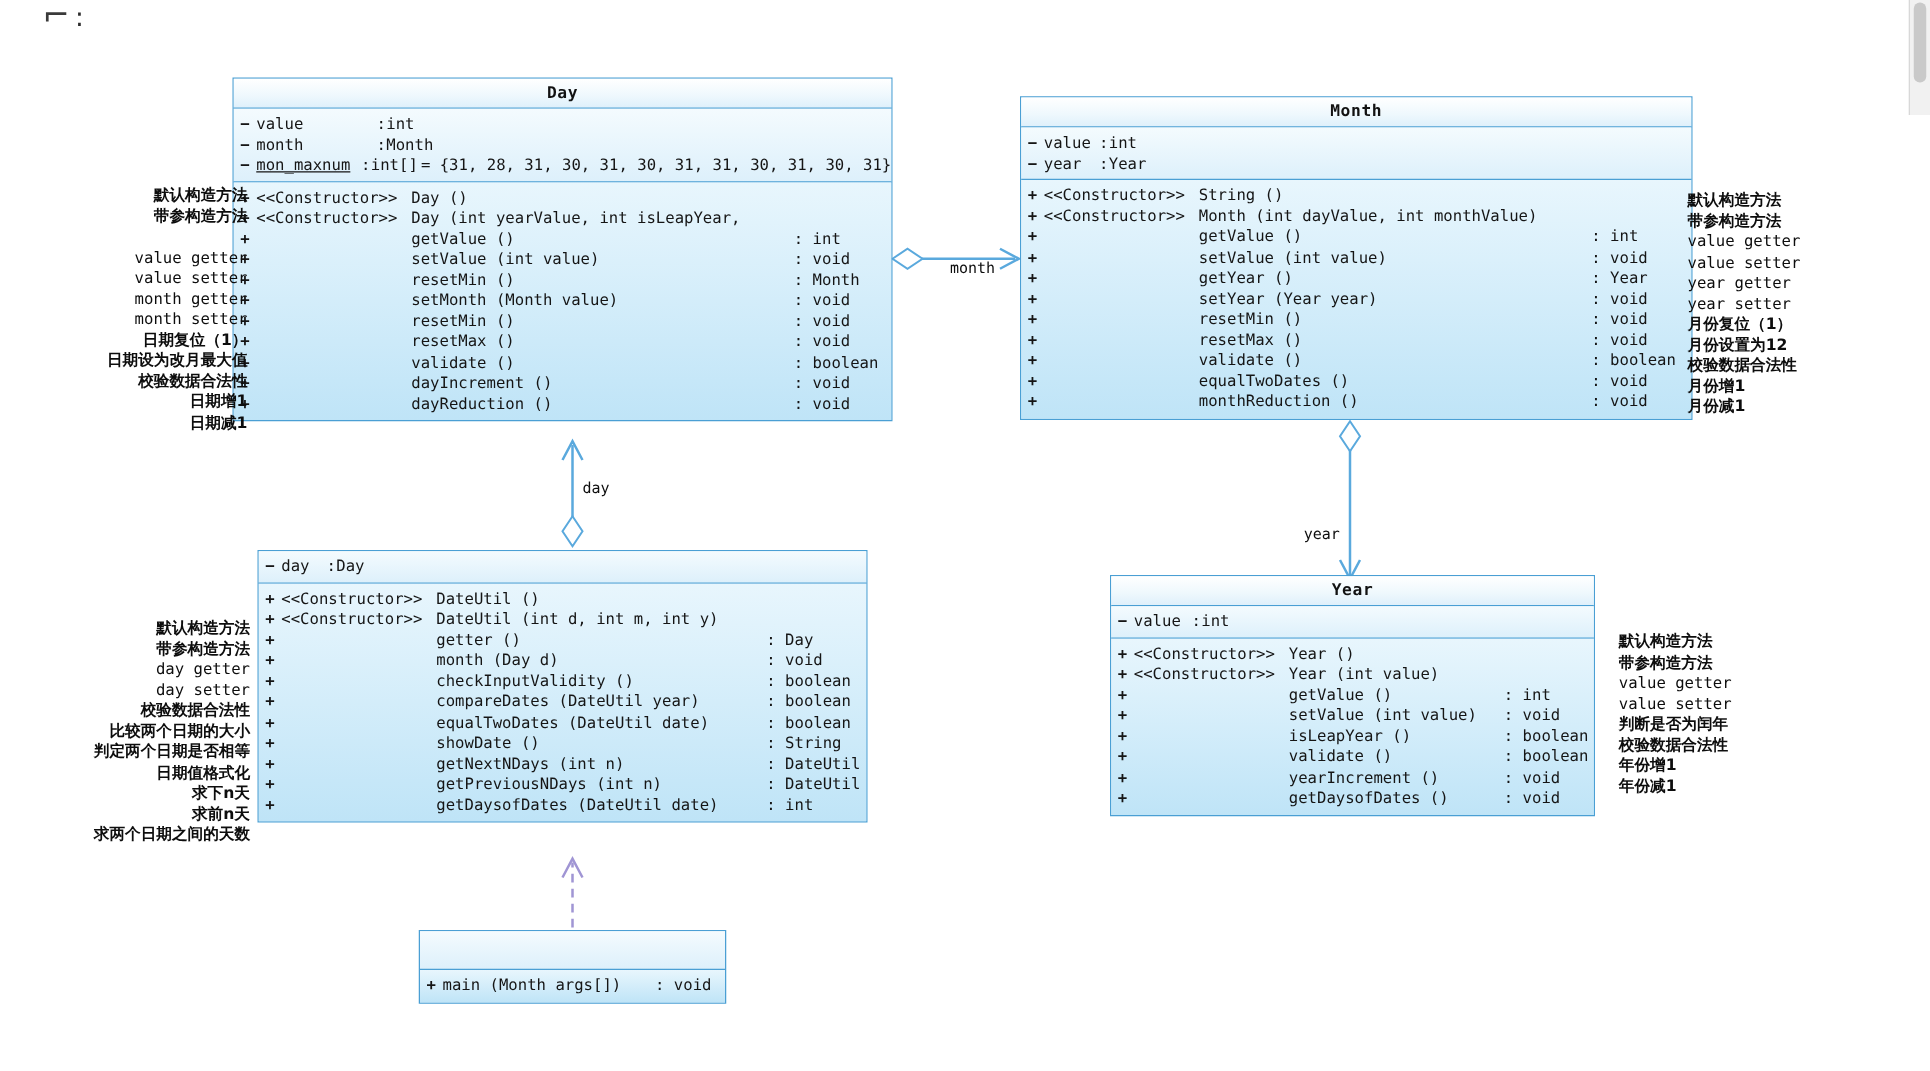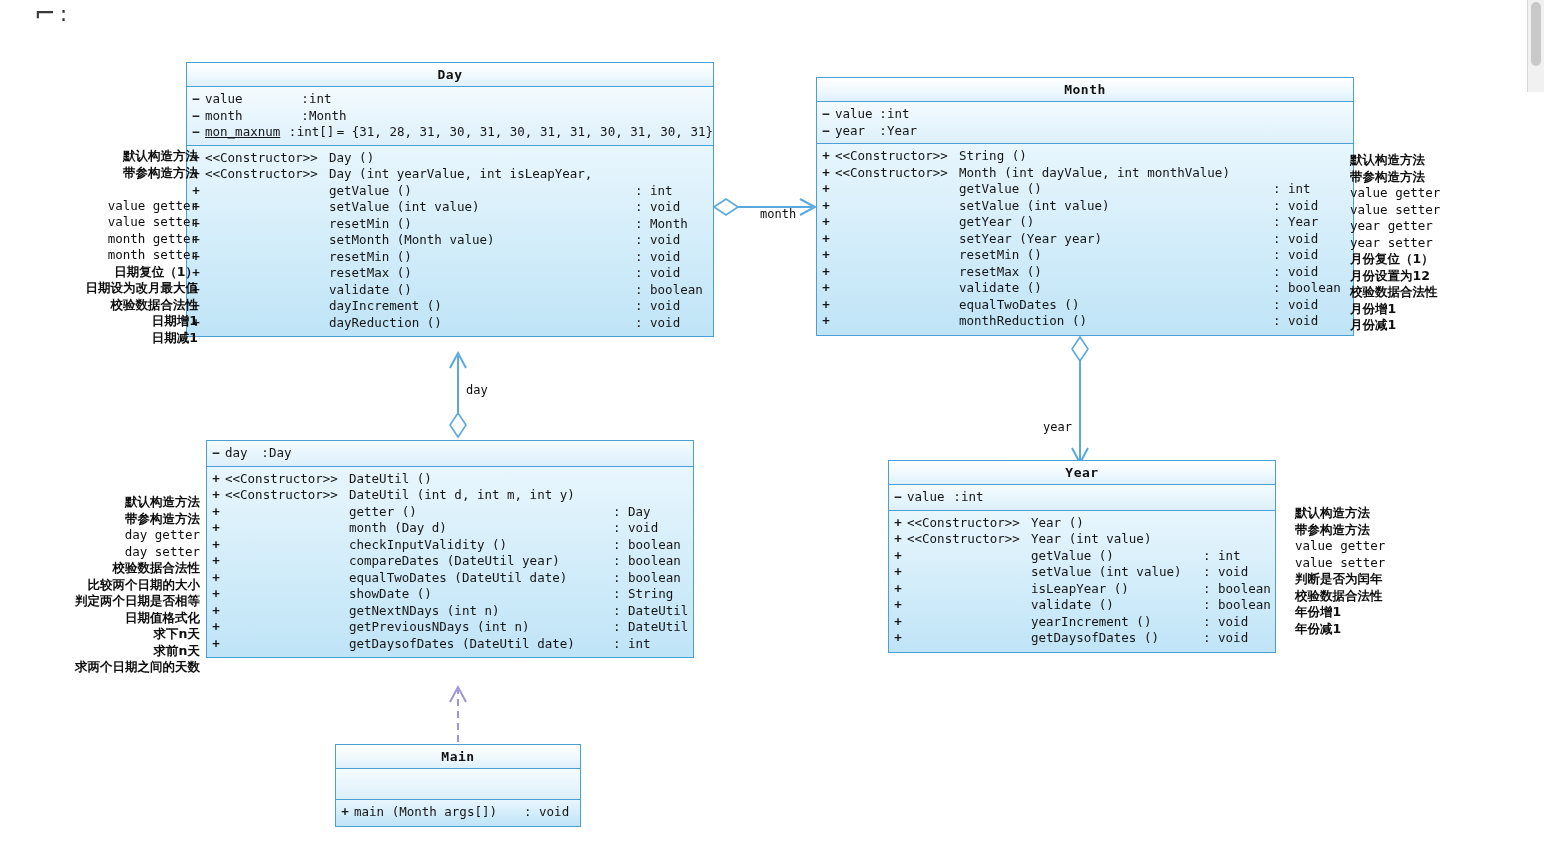--- a/index.html
+++ b/index.html
@@ -210,21 +210,20 @@
         <div class="row"><span class="vis">+</span><span class="" style="display: inline-block; width: 124px;"></span><span class="sig">getValue ()</span><span class="ret" style="display: inline-block; width: 72px;">: int</span></div>
         <div class="row"><span class="vis">+</span><span class="" style="display: inline-block; width: 124px;"></span><span class="sig">setValue (int value)</span><span class="ret" style="display: inline-block; width: 72px;">: void</span></div>
         <div class="row"><span class="vis">+</span><span class="" style="display: inline-block; width: 124px;"></span><span class="sig">isLeapYear ()</span><span class="ret" style="display: inline-block; width: 72px;">: boolean</span></div>
         <div class="row"><span class="vis">+</span><span class="" style="display: inline-block; width: 124px;"></span><span class="sig">validate ()</span><span class="ret" style="display: inline-block; width: 72px;">: boolean</span></div>
         <div class="row"><span class="vis">+</span><span class="" style="display: inline-block; width: 124px;"></span><span class="sig">yearIncrement ()</span><span class="ret" style="display: inline-block; width: 72px;">: void</span></div>
         <div class="row"><span class="vis">+</span><span class="" style="display: inline-block; width: 124px;"></span><span class="sig">getDaysofDates ()</span><span class="ret" style="display: inline-block; width: 72px;">: void</span></div>
       </div>
   </div>
 
   <div class="uml-class" id="cls-main" style="left:335px;top:744px;width:246px;">
-    <div class="uml-title">Main</div>
     <div class="uml-attrs" style="min-height:22px;"></div>
     <div class="uml-ops">
         <div class="row"><span class="vis">+</span><span class="" style="display: inline-block; width: 0px;"></span><span class="sig">main (Month args[])</span><span class="ret" style="display: inline-block; width: 56px;">: void</span></div>
       </div>
   </div>
 
   <div class="note-block right-al" id="note-day" style="left:20px;top:148px;width:178px;"><div class="note-line note-cjk">默认构造方法</div><div class="note-line note-cjk">带参构造方法</div><div class="note-line"></div><div class="note-line">value getter</div><div class="note-line">value setter</div><div class="note-line">month getter</div><div class="note-line">month setter</div><div class="note-line note-cjk">日期复位（1）</div><div class="note-line note-cjk">日期设为改月最大值</div><div class="note-line note-cjk">校验数据合法性</div><div class="note-line note-cjk">日期增1</div><div class="note-line note-cjk">日期减1</div></div>
   <div class="note-block left-al" id="note-month" style="left:1350px;top:152px;width:190px;"><div class="note-line note-cjk">默认构造方法</div><div class="note-line note-cjk">带参构造方法</div><div class="note-line">value getter</div><div class="note-line">value setter</div><div class="note-line">year getter</div><div class="note-line">year setter</div><div class="note-line note-cjk">月份复位（1）</div><div class="note-line note-cjk">月份设置为12</div><div class="note-line note-cjk">校验数据合法性</div><div class="note-line note-cjk">月份增1</div><div class="note-line note-cjk">月份减1</div></div>
   <div class="note-block right-al" id="note-dateutil" style="left:10px;top:494px;width:190px;"><div class="note-line note-cjk">默认构造方法</div><div class="note-line note-cjk">带参构造方法</div><div class="note-line">day getter</div><div class="note-line">day setter</div><div class="note-line note-cjk">校验数据合法性</div><div class="note-line note-cjk">比较两个日期的大小</div><div class="note-line note-cjk">判定两个日期是否相等</div><div class="note-line note-cjk">日期值格式化</div><div class="note-line note-cjk">求下n天</div><div class="note-line note-cjk">求前n天</div><div class="note-line note-cjk">求两个日期之间的天数</div></div>
   <div class="note-block left-al" id="note-year" style="left:1295px;top:505px;width:190px;"><div class="note-line note-cjk">默认构造方法</div><div class="note-line note-cjk">带参构造方法</div><div class="note-line">value getter</div><div class="note-line">value setter</div><div class="note-line note-cjk">判断是否为闰年</div><div class="note-line note-cjk">校验数据合法性</div><div class="note-line note-cjk">年份增1</div><div class="note-line note-cjk">年份减1</div></div>

